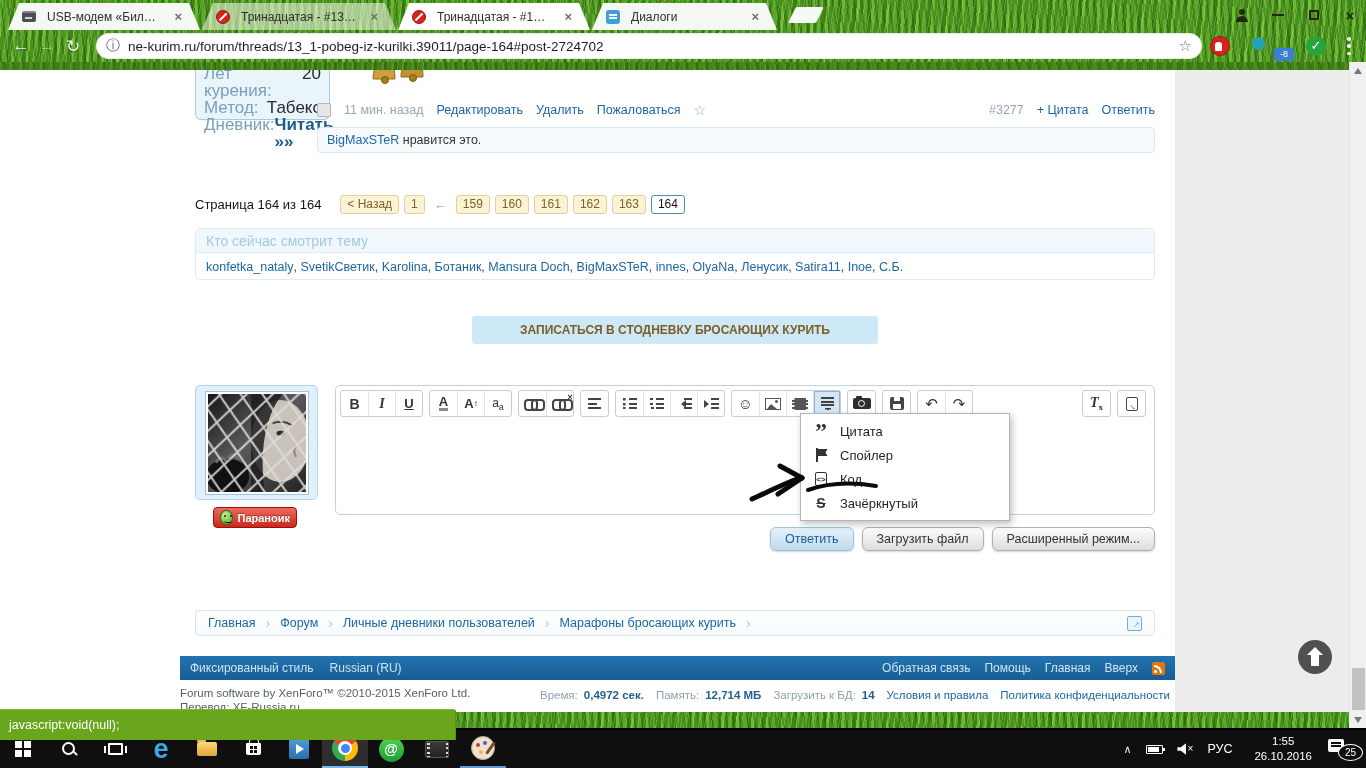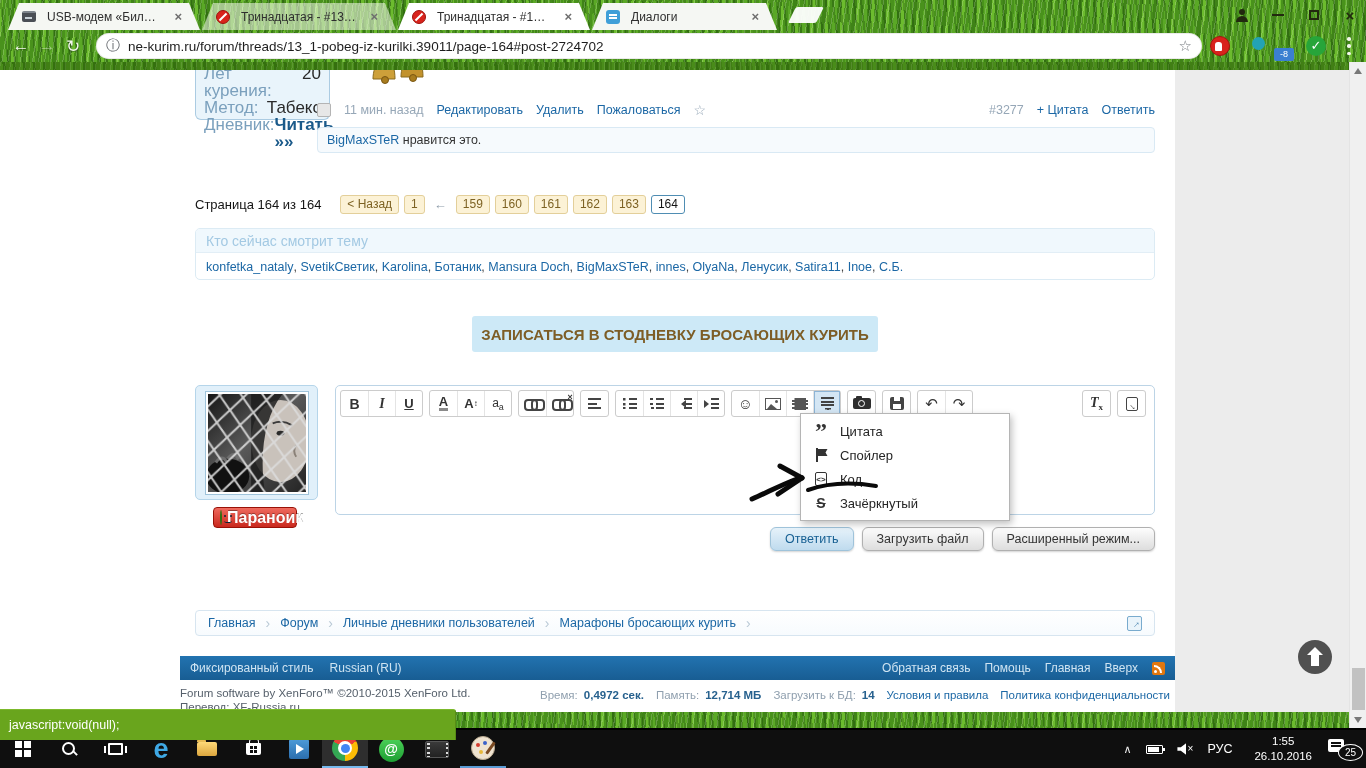--- a/index.html
+++ b/index.html
@@ -104,30 +104,30 @@
   
   .viewers{position:absolute;left:195px;top:166px;width:960px;height:52px;border:1px solid #dcebf4;border-radius:5px;
            overflow:hidden;z-index:1;background:#fff;}
   .viewers-h{height:24px;background:#f0f8fd;border-bottom:1px solid #e2eef6;color:#a3c9e3;font-size:14px;
              display:flex;align-items:center;padding:0 10px;}
   .viewers-b{height:27px;display:flex;align-items:center;padding:0 10px;font-size:12.5px;color:#444;}
   .user{color:#1b67a5;white-space:pre;}
   .user + .user::before{content:", ";color:#444;}
 
   
-  .cta{position:absolute;left:472px;top:254px;width:406px;height:36px;background:#cde9f7;border-radius:3px;
-       display:flex;align-items:center;justify-content:center;color:#7d5d26;font-weight:bold;font-size:15px;z-index:1;}
+  .cta{position:absolute;left:472px;top:254px;width:406px;height:28px;background:#cde9f7;border-radius:3px;
+       display:flex;align-items:center;justify-content:center;color:#7d5d26;font-weight:bold;font-size:12px;z-index:1;}
 
   
   .avbox{position:absolute;left:195px;top:323px;width:123px;height:115px;background:#e1f0fa;border:1px solid #b5d5ea;border-radius:5px;z-index:1;}
   .avbox::after{content:"";position:absolute;right:-7px;top:10px;border:7px solid transparent;border-left-color:#e1f0fa;}
   .avframe{position:absolute;left:9px;top:5px;width:104px;height:104px;background:#fff;border:1px solid #9fc3da;padding:2px;}
   .badge-paranoik{position:absolute;left:213px;top:445px;width:84px;height:21px;background:linear-gradient(#ef6a5e,#c9281d);
        border:1px solid #991107;border-radius:4px;display:flex;align-items:center;gap:5px;padding:0 6px;z-index:1;}
-  .badge-paranoik .txt{color:#fff;font-size:16px;font-weight:bold;text-shadow:0 -1px 0 rgba(0,0,0,.35);}
+  .badge-paranoik .txt{color:#fff;font-size:11px;font-weight:bold;text-shadow:0 -1px 0 rgba(0,0,0,.35);}
   .smiley-green{width:15px;height:15px;border-radius:50%;background:radial-gradient(circle at 35% 30%, #c4f292, #51a021);
        border:1px solid #2f7012;position:relative;}
   .smiley-green::before{content:"";position:absolute;left:3px;top:4px;width:2px;height:2px;background:#123;border-radius:50%;box-shadow:6px 0 0 #123;}
   .smiley-green::after{content:"";position:absolute;left:3px;top:8px;width:8px;height:3px;border-bottom:1.5px solid #123;border-radius:50%;}
 
   
   .editor{position:absolute;left:335px;top:323px;width:820px;height:130px;background:#fff;border:1px solid #bcd4e6;border-radius:5px;z-index:1;}
   .etoolbar{display:flex;align-items:center;padding:4px 6px 0 4px;height:31px;}
   .tb-group{display:flex;border:1px solid #ccc;border-radius:3px;margin-right:6px;background:#fff;}
   .tb-btn{width:27px;height:25px;display:flex;align-items:center;justify-content:center;color:#333;position:relative;}

